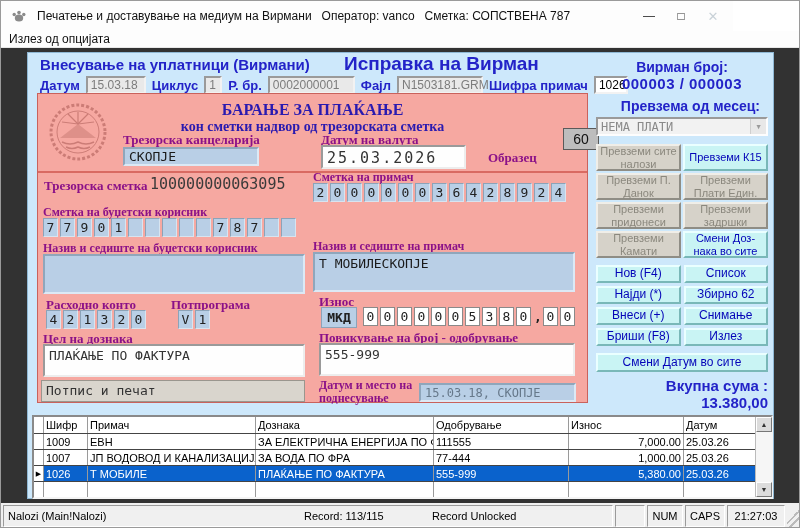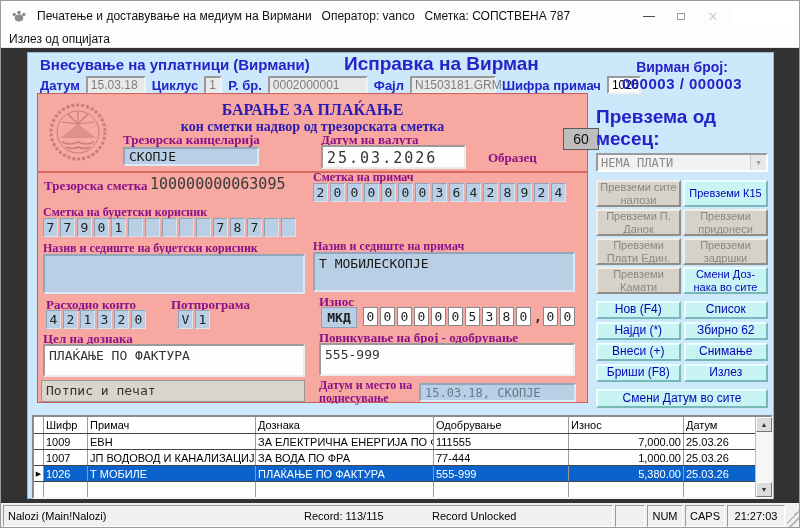--- a/index.html
+++ b/index.html
@@ -63,21 +63,21 @@
     display:flex; align-items:center; justify-content:center; }
   .obrazec { position:absolute; width:36px; height:22px; background:#bdbdbd; border:1px solid #5a5a5a;
     font-size:14px; color:#111; display:flex; align-items:center; justify-content:center; }
   .sep { position:absolute; left:0; width:549px; height:2px; background:#d96a62; }
   .sigbox { position:absolute; background:#d9d5cd; border:1px solid #9a968e;
     font-family:"DejaVu Sans Mono",monospace; font-size:13px; color:#333; padding:2px 4px; }
   
   .rightcol { position:absolute; left:568px; top:6px; width:172px; }
   .vbroj-l { text-align:center; font-size:14px; font-weight:bold; color:#2323c8; }
   .vbroj-v { text-align:center; font-size:15px; font-weight:bold; color:#2323c8; letter-spacing:.5px; }
-  .prev-l { text-align:left; font-size:19px; font-weight:bold; color:#2323c8; margin-top:14px; padding-right:8px; }
+  .prev-l { text-align:right; font-size:14px; font-weight:bold; color:#2323c8; margin-top:6px; padding-right:8px; }
   .combo { margin-top:3px; height:19px; background:#f2f2f2; border:2px solid; border-color:#9a9a9a #fdfdfd #fdfdfd #9a9a9a;
     display:flex; align-items:center; font-family:"DejaVu Sans Mono",monospace; font-size:12px; color:#8a8a8a; padding-left:3px; position:relative; }
   .combo .arrow { position:absolute; right:0; top:0; width:16px; height:15px; background:#e8e8e8;
     display:flex; align-items:center; justify-content:center; font-size:7px; color:#9a9a9a; border-left:1px solid #cfcfcf; }
   .tgrid { margin-top:8px; display:grid; grid-template-columns:1fr 1fr; gap:2px; }
   .btn { background:#c9f4f4; border:2px solid; border-color:#eaffff #79b8b8 #79b8b8 #eaffff;
     color:#0404b8; font-size:11px; line-height:1.15; display:flex; align-items:center; justify-content:center;
     text-align:center; cursor:default; font-family:"Liberation Sans",sans-serif; }
   .tgrid .btn { height:27px; }
   .btn.disabled { background:#d6d2c9; border-color:#f0eee8 #8f8d85 #8f8d85 #f0eee8; color:#8b887e; }
@@ -145,21 +145,21 @@
 
   <div class="h-left">Внесување на уплатници (Вирмани)</div>
   <div class="h-right">Исправка на Вирман</div>
 
   <div class="fieldrow">
     <span>Датум</span>
     <span class="hfield" style="width:60px">15.03.18</span>
     <span>Циклус</span>
     <span class="hfield" style="width:18px">1</span>
     <span>Р. бр.</span>
-    <span class="hfield" style="width:100px">0002000001</span>
+    <span class="hfield" style="width:87px">0002000001</span>
     <span>Фајл</span>
     <span class="hfield" style="width:86px">N1503181.GRM</span>
     <span>Шифра примач</span>
     <span class="hfield active" style="width:34px">1026</span>
   </div>
 
   <div class="form">
     <svg class="coa" viewBox="0 0 64 64">
       <circle cx="32" cy="32" r="27" fill="none" stroke="#c2726c" stroke-width="3" stroke-dasharray="3 2"></circle>
       <circle cx="32" cy="32" r="21" fill="none" stroke="#c2726c" stroke-width="1"></circle>
@@ -287,22 +287,22 @@
     <div class="vbroj-v">000003 / 000003</div>
     <div class="prev-l">Превзема од месец:</div>
     <div class="combo">
       <span>НЕМА ПЛАТИ</span>
       <span class="arrow">▼</span>
     </div>
     <div class="tgrid">
       <div class="btn disabled">Превземи сите налози</div>
       <div class="btn">Превземи К15</div>
       <div class="btn disabled">Превземи П. Данок</div>
+      <div class="btn disabled">Превземи Плати Един.</div>
       <div class="btn disabled">Превземи придонеси</div>
-      <div class="btn disabled">Превземи Плати Един.</div>
       <div class="btn disabled">Превземи задршки</div>
       <div class="btn disabled">Превземи Камати</div>
       <div class="btn">Смени Доз-нака во сите</div>
     </div>
     <div class="agrid">
       <div class="btn">Нов (F4)</div>
       <div class="btn">Список</div>
       <div class="btn">Најди (*)</div>
       <div class="btn">Збирно 62</div>
       <div class="btn">Внеси (+)</div>

